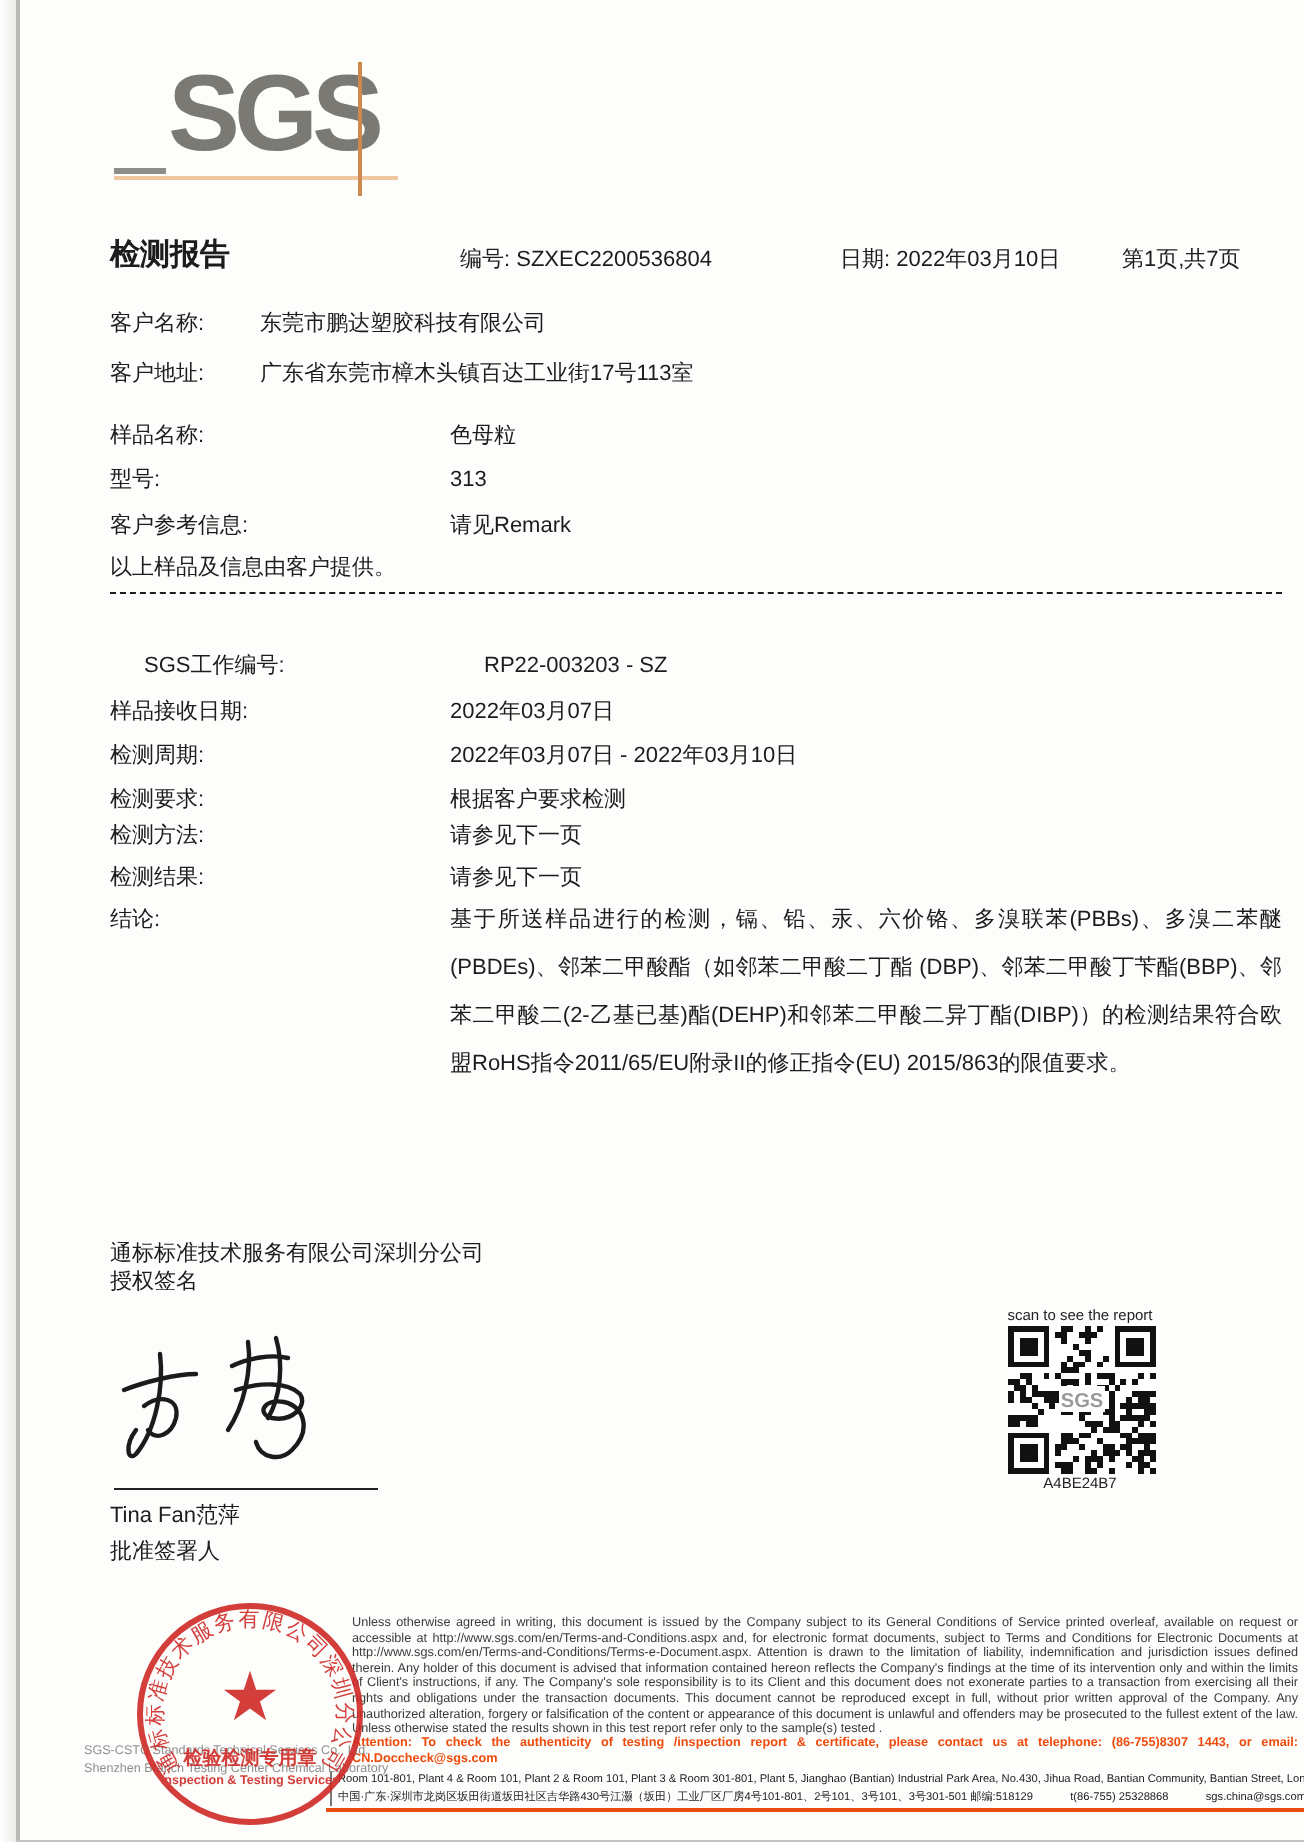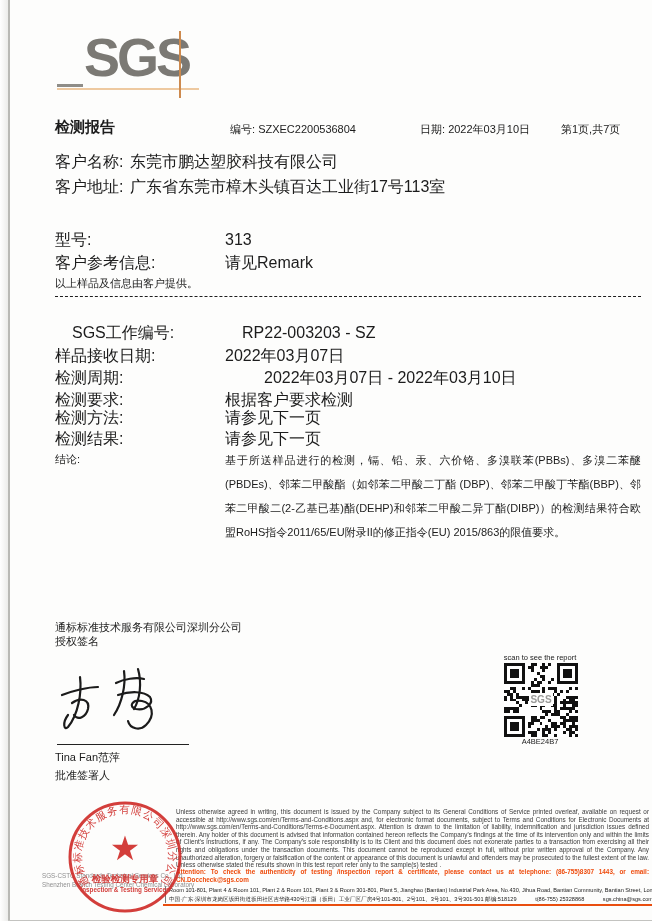--- a/index.html
+++ b/index.html
@@ -11,21 +11,21 @@
   .scan-bottom{left:8px;bottom:0;width:644px;height:1px;background:#c3c3c0;}
   
   .logo-text{left:84px;top:30px;font-size:54px;font-weight:bold;color:#7b7974;letter-spacing:-3px;line-height:1;}
   .logo-underscore{left:57px;top:84px;width:26px;height:3px;background:#8f8d88;}
   .crop-h{left:57px;top:88px;width:142px;height:2px;background:#eec9a0;}
   .crop-v{left:179px;top:31px;width:2px;height:67px;background:#cd8a4e;}
   
   .title{left:55px;top:118px;font-size:15px;font-weight:bold;}
   .hmeta{top:122px;font-size:11px;}
   
-  .row{position:absolute;display:flex;font-size:16px;line-height:14px;}
+  .row{position:absolute;display:flex;font-size:11px;line-height:14px;}
   .row .lbl{flex:0 0 auto;}
   .client-row .lbl{width:75px;}
   .wide-row .lbl{width:170px;}
   .note{left:55px;top:276px;font-size:11px;}
   .dashes{left:55px;top:296px;width:586px;border-top:1.5px dashed #1e1e1e;}
   .concl{left:225px;top:448px;width:416px;font-size:11px;line-height:24px;text-align:justify;}
   
   .sig-company{left:55px;top:620px;font-size:11px;line-height:14px;}
   .sig-svg{left:58px;top:663px;}
   .sig-line{left:57px;top:744px;width:132px;border-top:1.5px solid #222;}
@@ -72,41 +72,45 @@
 
   <div class="row client-row" style="left:55px;top:155px;">
     <span class="lbl">客户名称:</span>
     <span>东莞市鹏达塑胶科技有限公司</span>
   </div>
   <div class="row client-row" style="left:55px;top:180px;">
     <span class="lbl">客户地址:</span>
     <span>广东省东莞市樟木头镇百达工业街17号113室</span>
   </div>
 
+  <div class="row wide-row" style="left:55px;top:211px;">
+    <span class="lbl">样品名称:</span>
+    <span>色母粒</span>
+  </div>
   <div class="row wide-row" style="left:55px;top:233px;">
     <span class="lbl">型号:</span>
     <span>313</span>
   </div>
   <div class="row wide-row" style="left:55px;top:256px;">
     <span class="lbl">客户参考信息:</span>
     <span>请见Remark</span>
   </div>
   <div class="abs note">以上样品及信息由客户提供。</div>
 
   <div class="abs dashes"></div>
 
   <div class="row wide-row" style="left:72px;top:326px;">
     <span class="lbl">SGS工作编号:</span>
     <span>RP22-003203 - SZ</span>
   </div>
   <div class="row wide-row" style="left:55px;top:349px;">
     <span class="lbl">样品接收日期:</span>
     <span>2022年03月07日</span>
   </div>
-  <div class="row wide-row" style="left:55px;top:371px;gap:39px;">
+  <div class="row wide-row" style="left:55px;top:371px;">
     <span class="lbl">检测周期:</span>
     <span>2022年03月07日 - 2022年03月10日</span>
   </div>
   <div class="row wide-row" style="left:55px;top:393px;">
     <span class="lbl">检测要求:</span>
     <span>根据客户要求检测</span>
   </div>
   <div class="row wide-row" style="left:55px;top:411px;">
     <span class="lbl">检测方法:</span>
     <span>请参见下一页</span>

